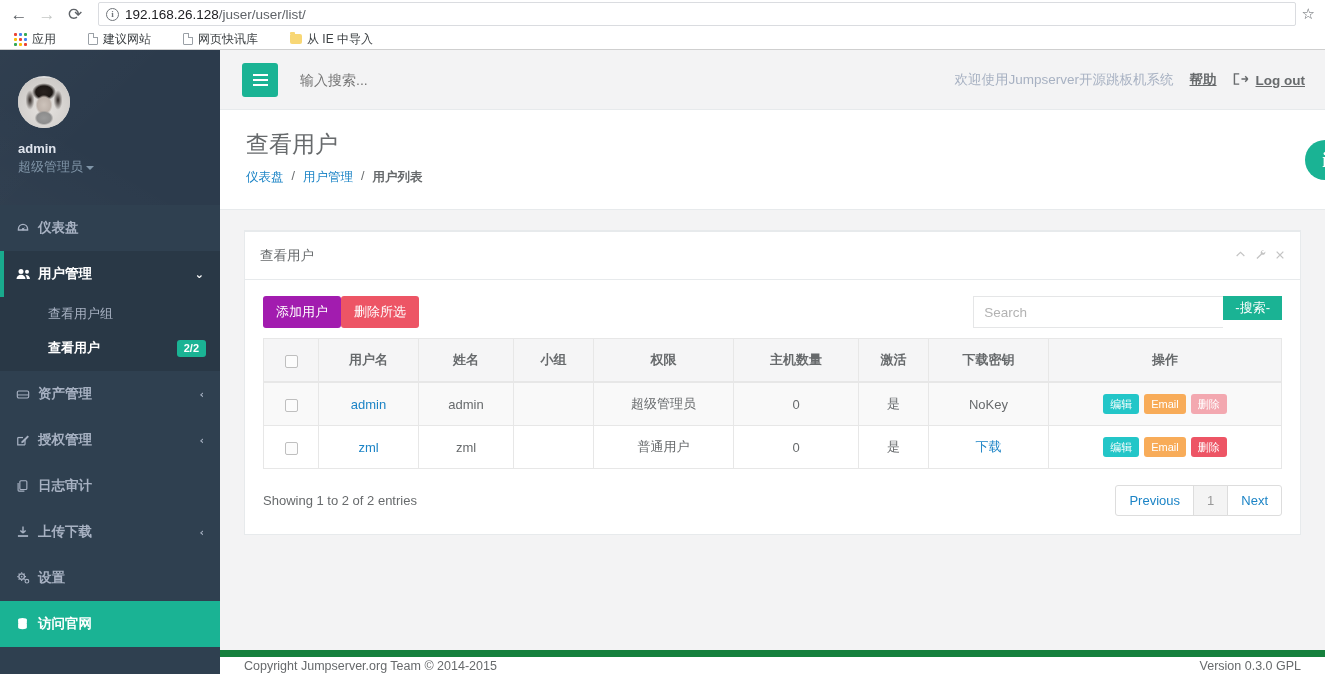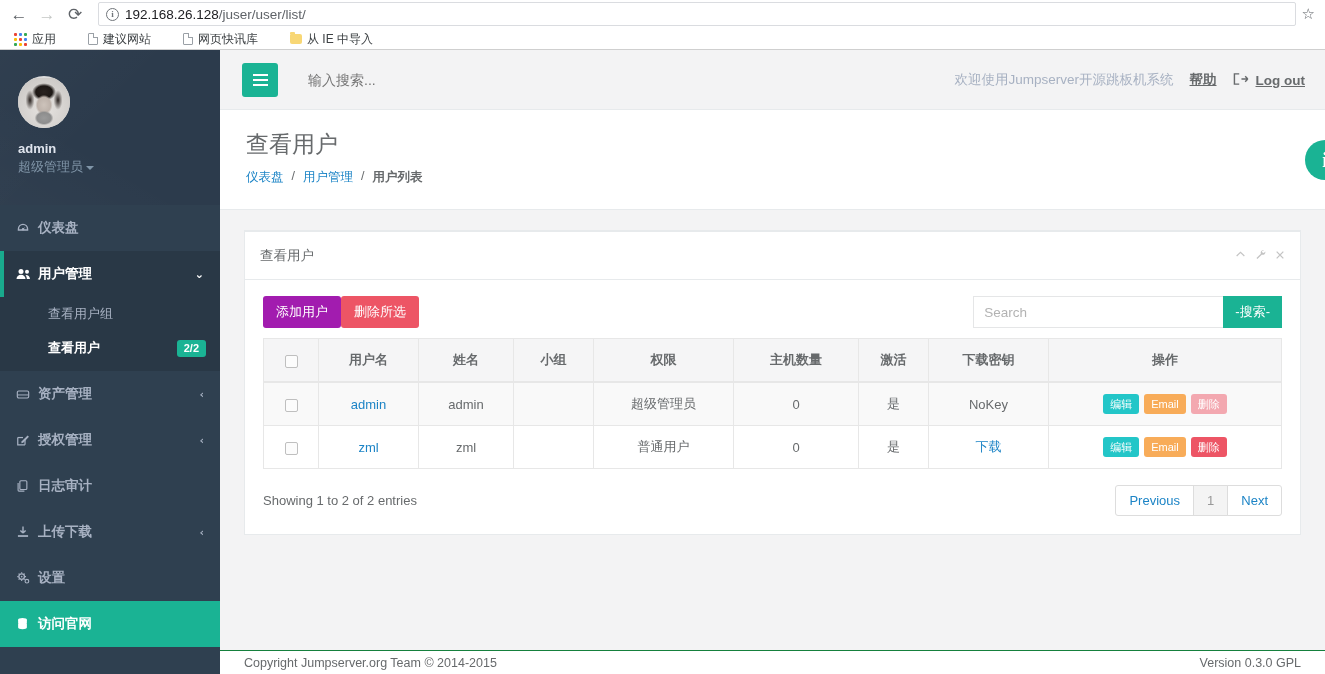--- a/index.html
+++ b/index.html
@@ -98,21 +98,21 @@
   
   .topnav {
     position:absolute; left:220px; top:50px; width:1105px; height:60px;
     background:#f3f3f4; border-bottom:1px solid #e7eaec; display:flex; align-items:center;
   }
   .hamburger {
     width:36px; height:34px; background:#1ab394; border-radius:3px; margin-left:22px;
     display:flex; flex-direction:column; align-items:center; justify-content:center; gap:3px; cursor:pointer;
   }
   .hamburger i { width:15px; height:2px; background:#fff; display:block; }
-  .topsearch { margin-left:30px; flex:1; }
+  .topsearch { margin-left:22px; flex:1; }
   .topsearch input {
     border:none; background:transparent; outline:none; font-size:14px; color:#999;
     font-family:"Liberation Sans", sans-serif; width:300px;
   }
   .top-right { display:flex; align-items:flex-end; gap:16px; padding-right:20px; }
   .welcome { font-size:13.5px; color:#a7b1c2; }
   .help-link { font-size:13.5px; color:#676a6c; font-weight:bold; }
   .logout { display:flex; align-items:center; gap:7px; font-size:13.5px; color:#676a6c; font-weight:bold; }
 
   
@@ -153,21 +153,21 @@
   .btn-primary { background:#a21caf; }
   .btn-danger { background:#ed5565; }
   .search-wrap { margin-left:auto; display:flex; }
   .search-wrap input {
     width:250px; height:32px; border:1px solid #e5e6e7; border-right:none;
     padding:0 10px; font-size:13.5px; color:#555; outline:none;
     font-family:"Liberation Sans", sans-serif;
   }
   .search-wrap input::placeholder { color:#b3b3b3; }
   .search-wrap .btn-search {
-    background:#1ab394; color:#fff; border:none; font-size:13px; padding:0 12px; height:32px; cursor:pointer;
+    background:#1ab394; color:#fff; border:none; font-size:13px; padding:0 12px; height:24px; cursor:pointer;
     font-family:"Liberation Sans", sans-serif;
   }
 
   table.data { width:100%; border-collapse:collapse; }
   table.data th {
     background:#f5f5f6; border:1px solid #e7e7e7; border-bottom-width:2px;
     font-size:13px; color:#676a6c; font-weight:bold; padding:12px 6px; text-align:center;
   }
   table.data td {
     border:1px solid #e7e7e7; font-size:13px; color:#676a6c; padding:11px 6px;
@@ -196,21 +196,21 @@
     border:1px solid #ddd; padding:7px 13px; font-size:13px; color:#1c84c6;
     margin-left:-1px; background:#fff; cursor:pointer;
   }
   .pager .pg:first-child { border-radius:3px 0 0 3px;text-align:right; }
   .pager .pg:last-child { border-radius:0 3px 3px 0; }
   .pager .pg.current { background:#f4f4f4; color:#999; }
 
   
   .footer {
     position:absolute; left:220px; top:650px; width:1105px; height:24px;
-    background:#fff; border-top:1px solid #15803d; display:flex; align-items:center;
+    background:#fff; border-top:7px solid #15803d; display:flex; align-items:center;
     padding:0 24px; font-size:12.5px; color:#676a6c;
   }
   .footer .ver { margin-left:auto; white-space:nowrap; }
   .sb-tail { position:absolute; left:0; top:650px; width:220px; height:24px; background:#2f4050; }
 </style>
 </head>
 <body>
 
 <div class="browser">
   <div class="bar-row">

